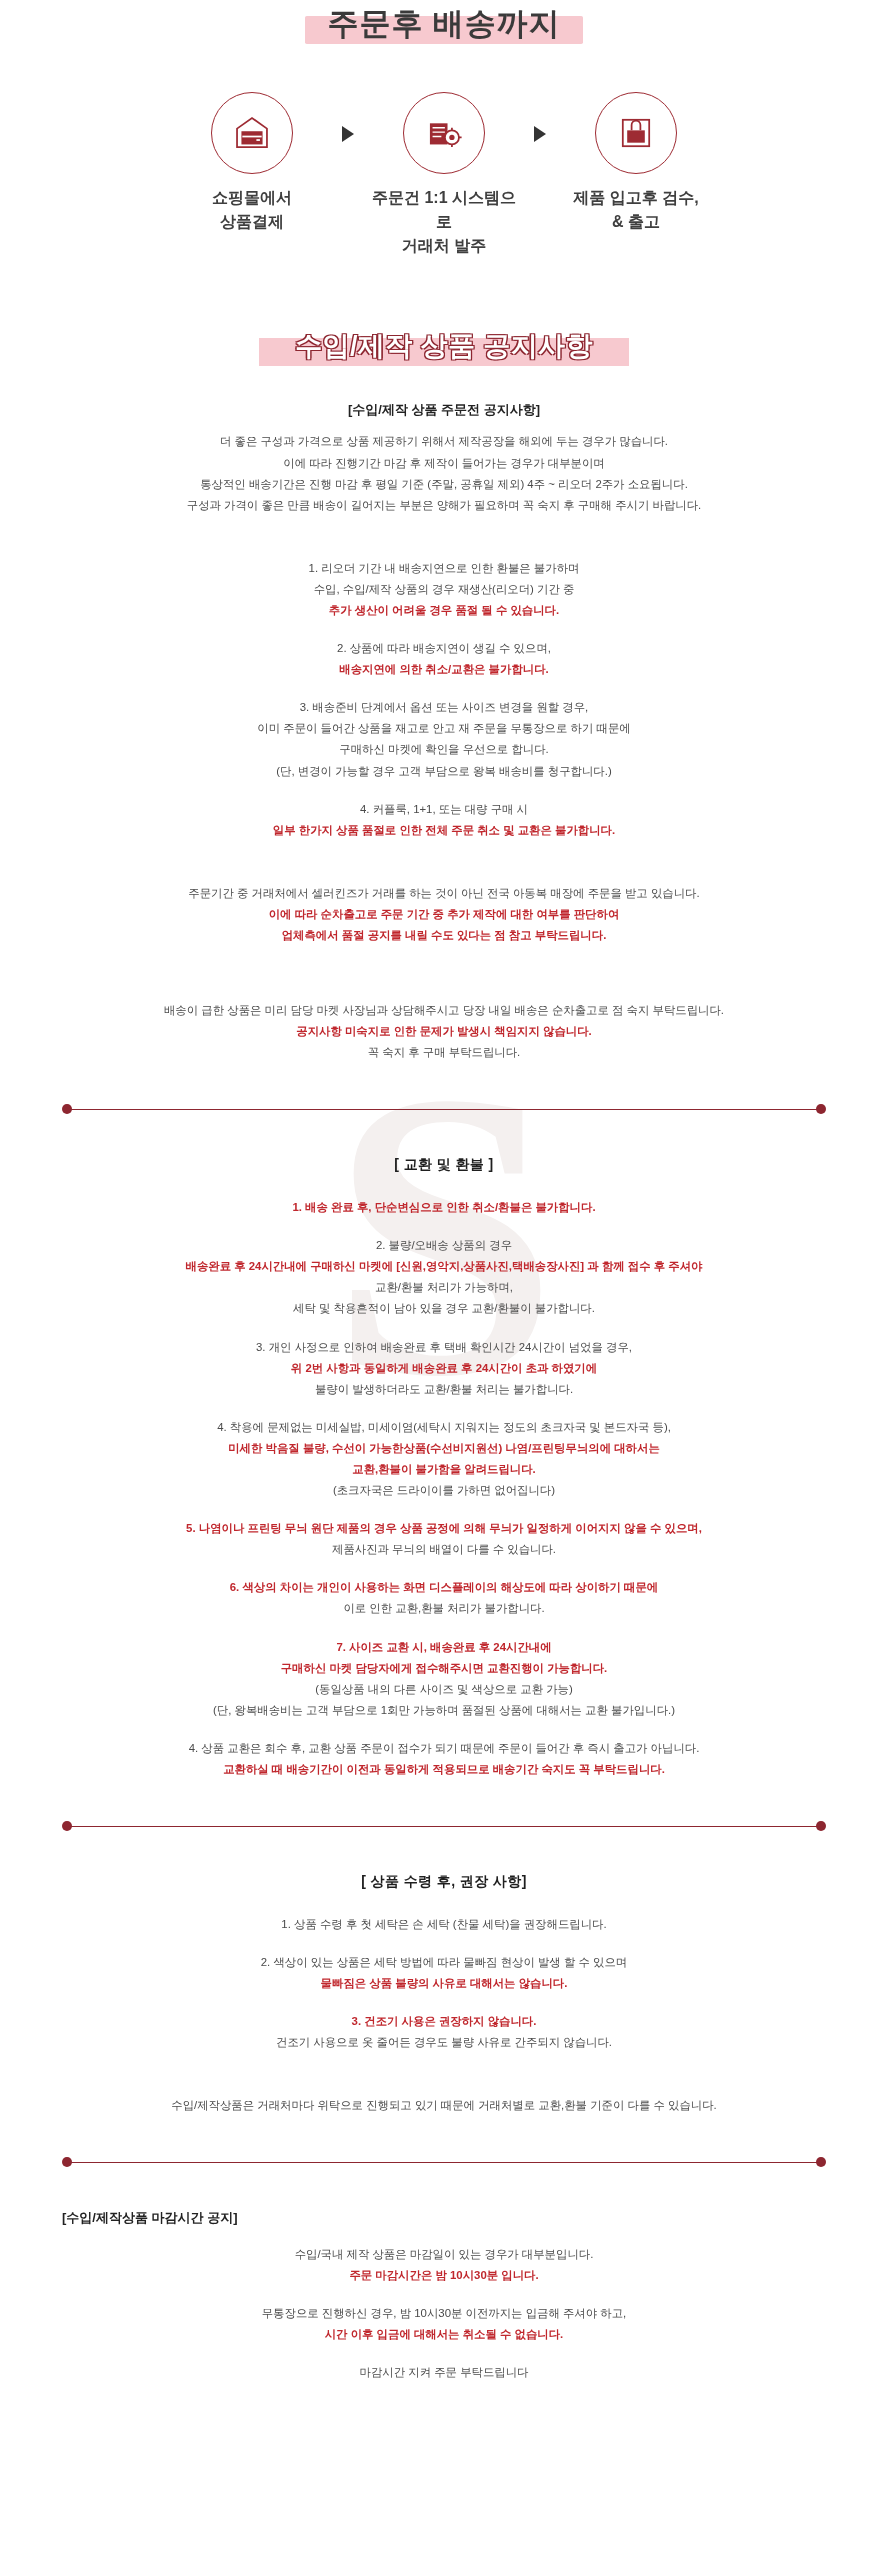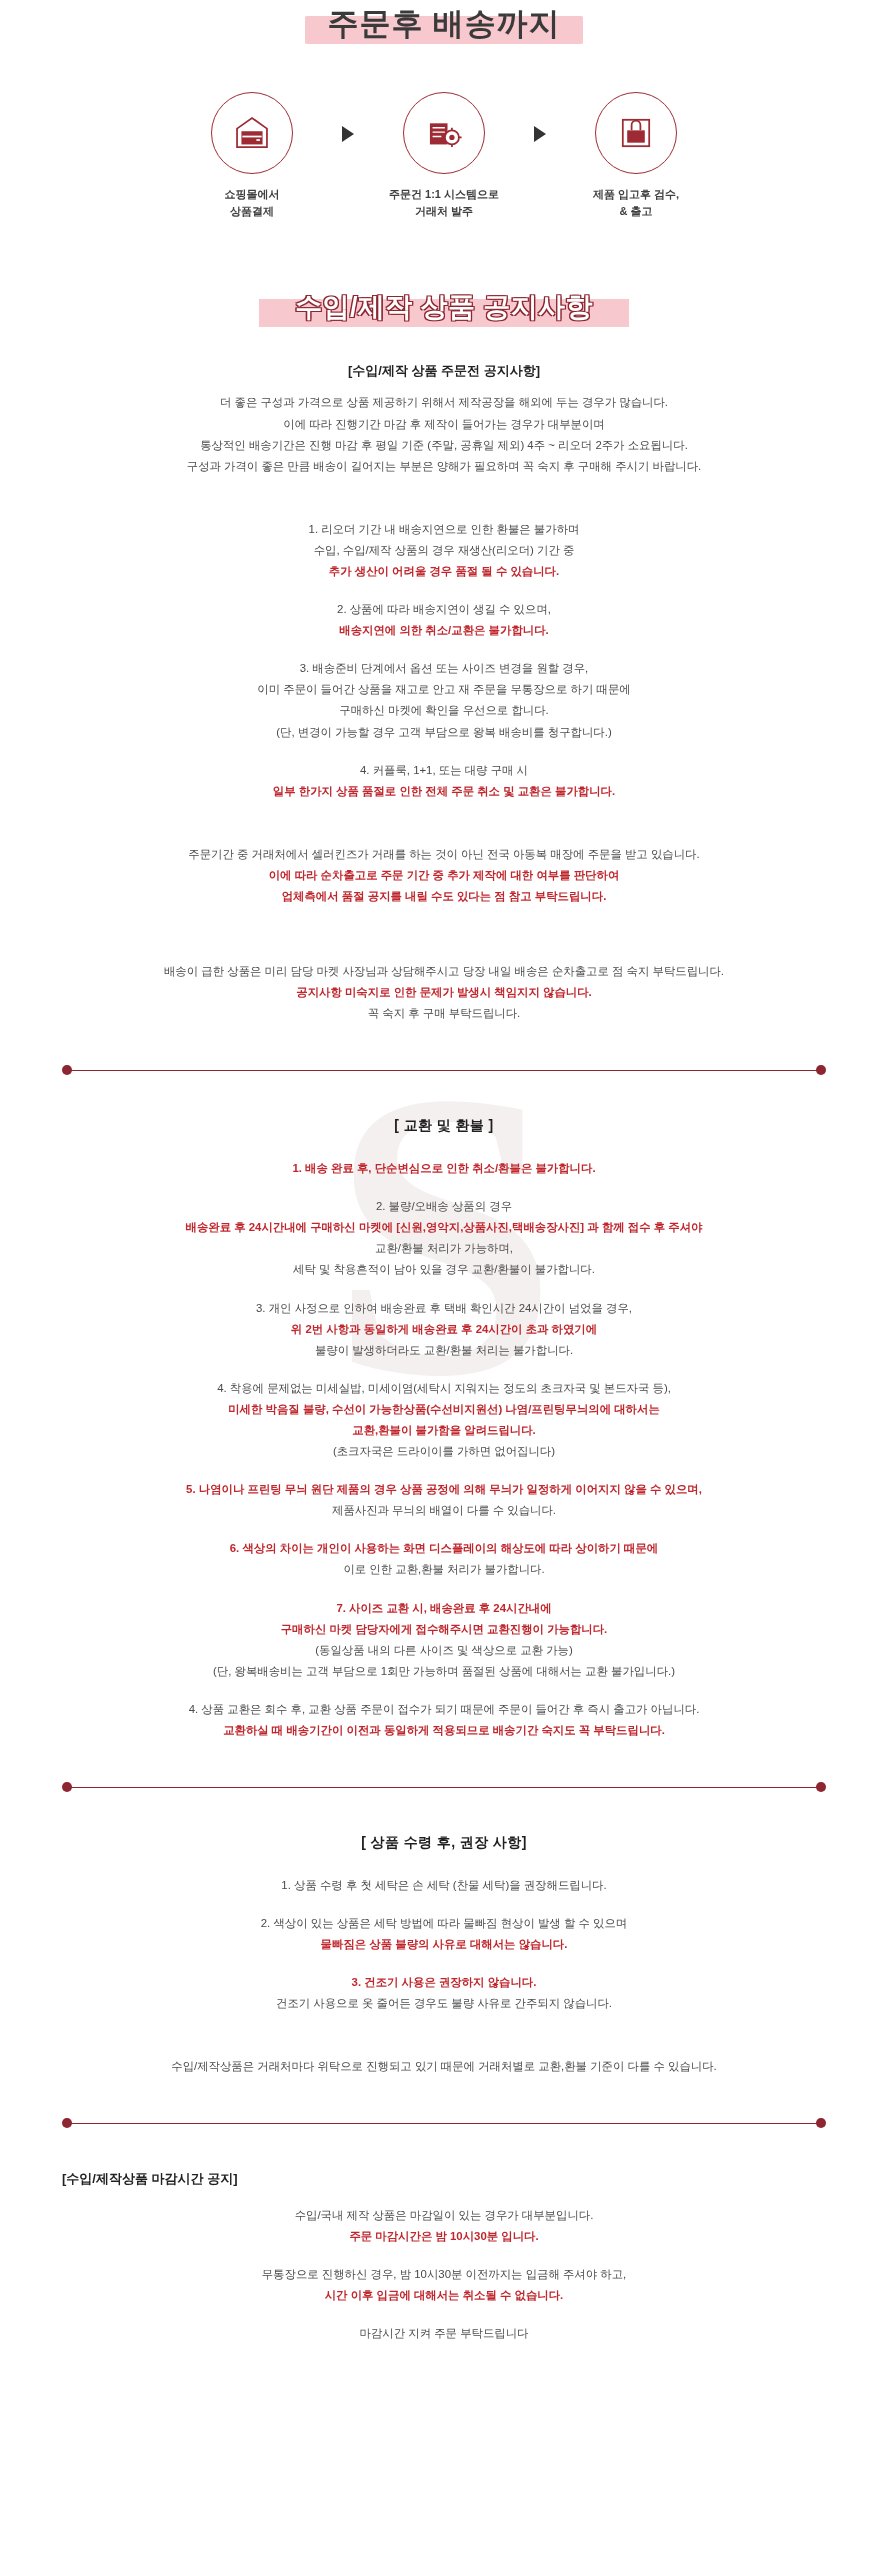--- a/index.html
+++ b/index.html
@@ -67,21 +67,21 @@
     border: 1.8px solid #9e2b33;
     border-radius: 50%;
     display: flex;
     align-items: center;
     justify-content: center;
     background: #fff;
   }
   .step-circle svg { display: block; }
   .step-label {
     margin-top: 12.4px;
-    font-size: 11px;
+    font-size: 16px;
     line-height: 1.5;
     color: #3f3f3f;
     font-weight: bold;
     white-space: pre-line;
   }
   .arrow {
     width: 39px;
     display: flex;
     align-items: center;
     justify-content: center;

